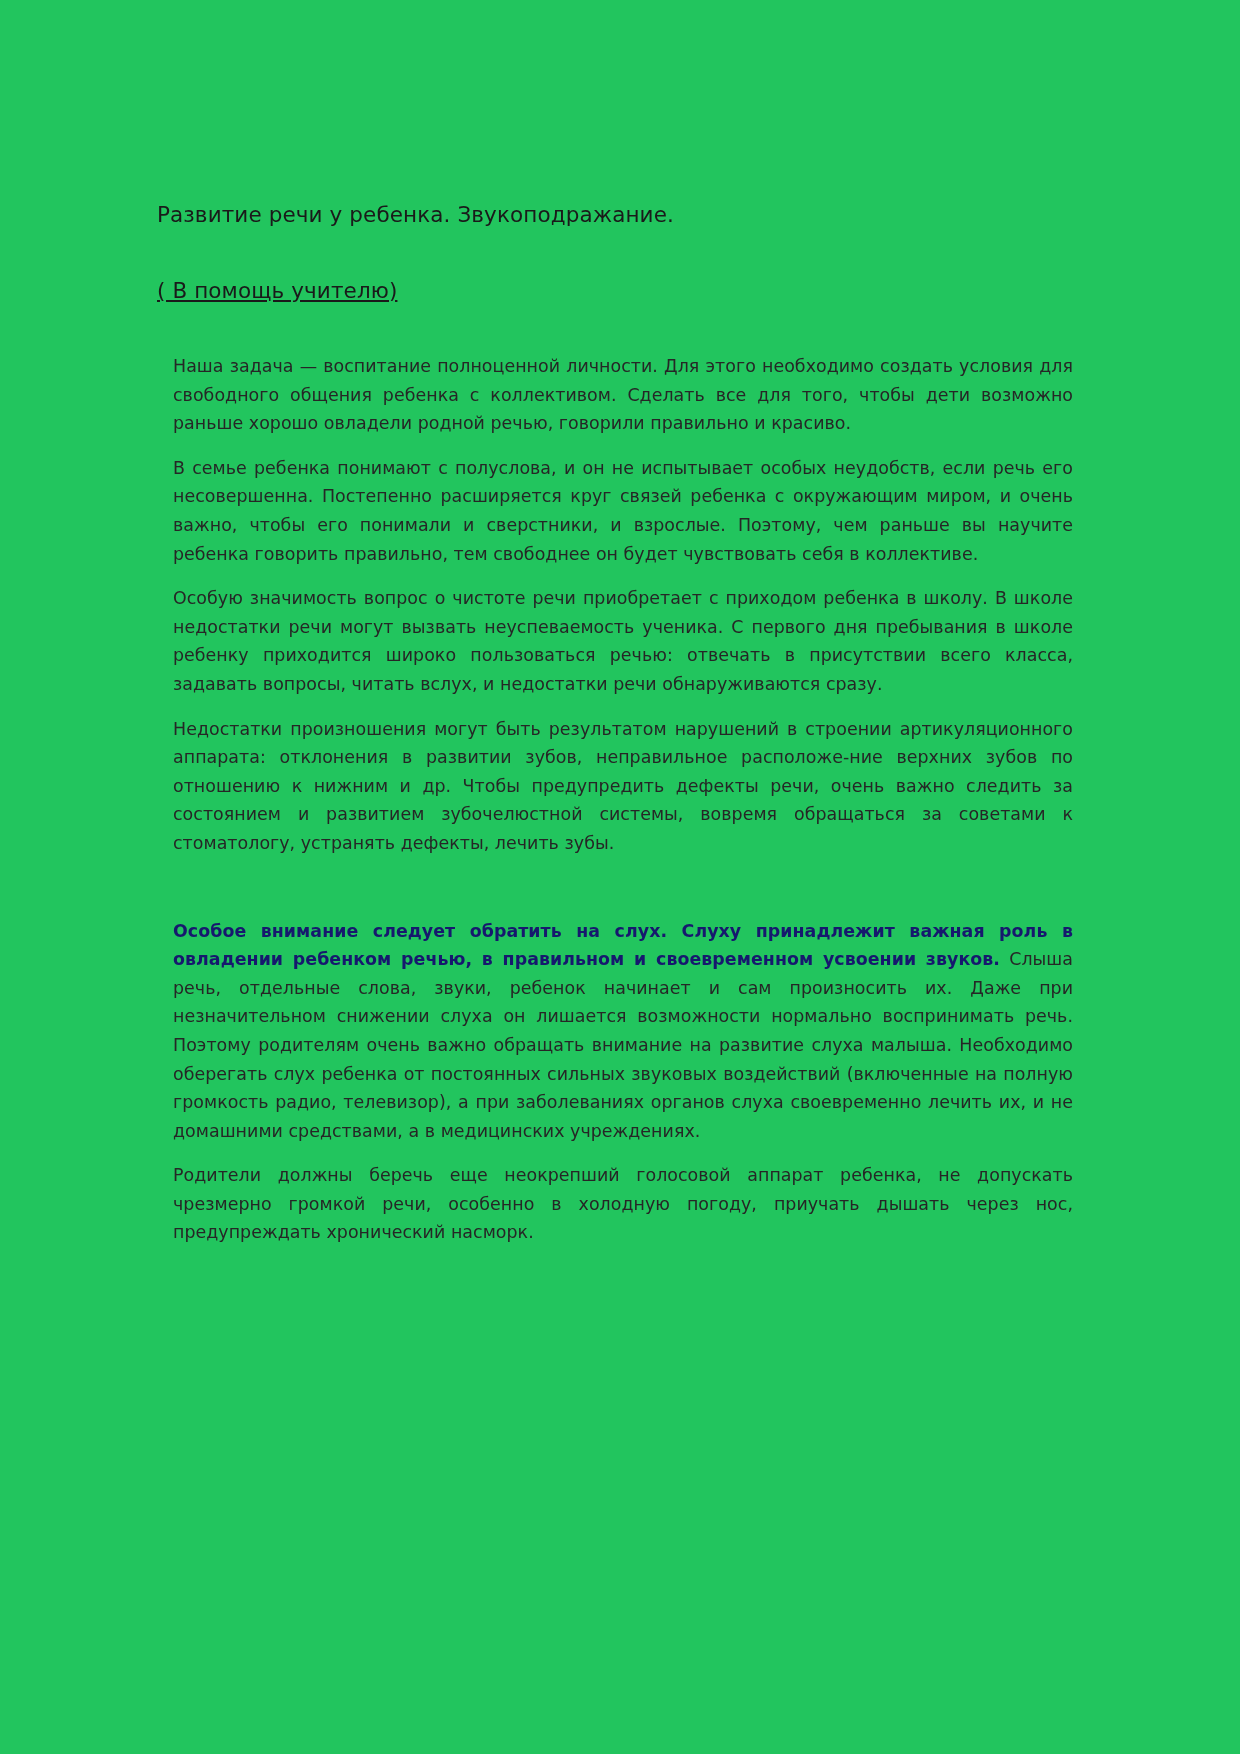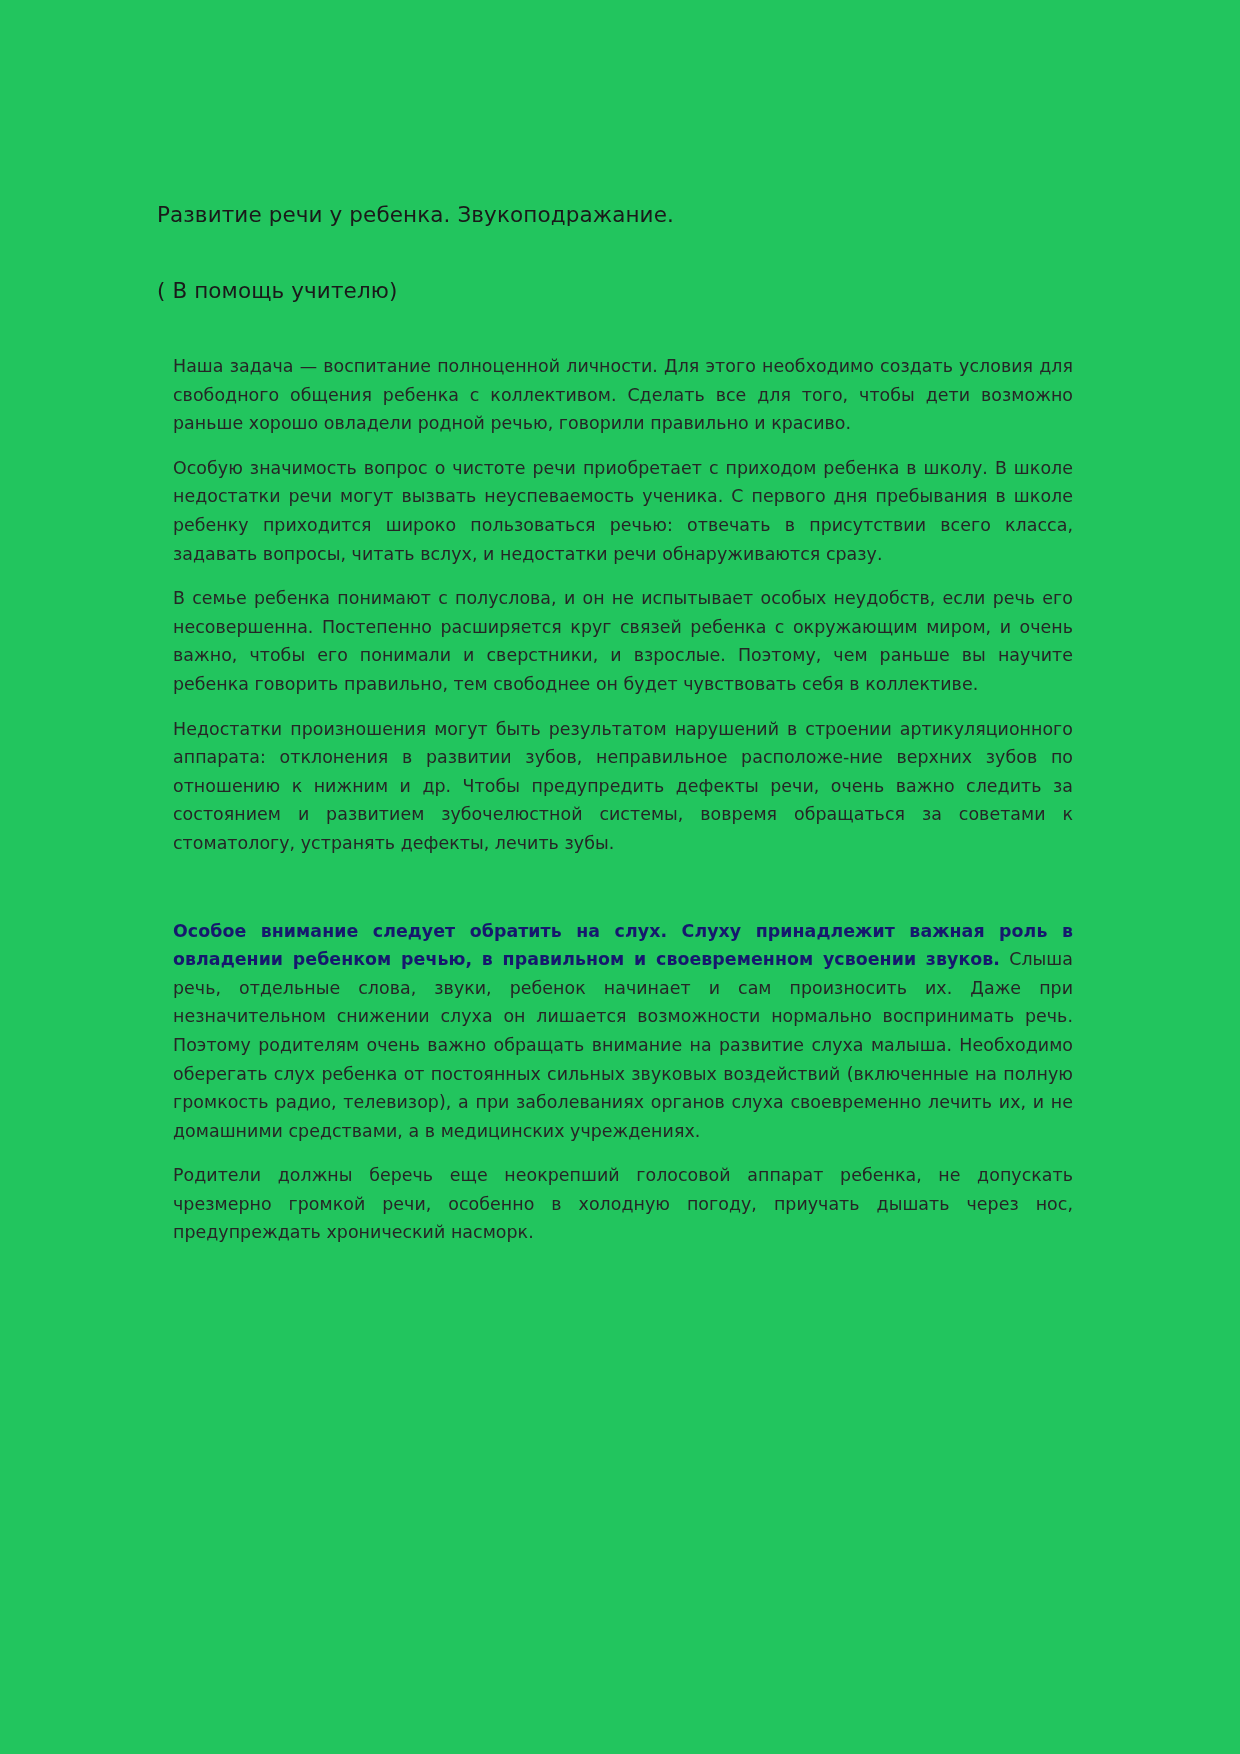--- a/index.html
+++ b/index.html
@@ -39,20 +39,21 @@
     letter-spacing: 0.1px;
   }
 
   .doc-subtitle {
     font-size: 21.5px;
     font-weight: 400;
     color: #1a1a1a;
     line-height: 1.35;
     margin: 47px 0 0 0;
     letter-spacing: 0.1px;
+    text-decoration: underline;
   }
 
   .body-block {
     margin-top: 47px;
   }
 
   p.para {
     margin: 16px;
     padding: 0;
     font-size: 17.4px;
@@ -86,23 +87,23 @@
   <div class="content">
 
     <h1 class="doc-title">Развитие речи у ребенка. Звукоподражание.</h1>
 
     <h2 class="doc-subtitle">( В помощь учителю)</h2>
 
     <div class="body-block">
 
       <p class="para nojust">Наша задача — воспитание полноценной личности. Для этого необходимо создать условия для свободного общения ребенка с коллективом. Сделать все для того, чтобы дети возможно раньше хорошо овладели родной речью, говорили правильно и красиво.</p>
 
+      <p class="para nojust">В семье ребенка понимают с полуслова, и он не испытывает особых неудобств, если речь его несовершенна. Постепенно расширяется круг связей ребенка с окружающим миром, и очень важно, чтобы его понимали и сверстники, и взрослые. Поэтому, чем раньше вы научите ребенка говорить правильно, тем свободнее он будет чувствовать себя в коллективе.</p>
+
       <p class="para nojust">Особую значимость вопрос о чистоте речи приобретает с приходом ребенка в школу. В школе недостатки речи могут вызвать неуспеваемость ученика. С первого дня пребывания в школе ребенку приходится широко пользоваться речью: отвечать в присутствии всего класса, задавать вопросы, читать вслух, и недостатки речи обнаруживаются сразу.</p>
-
-      <p class="para nojust">В семье ребенка понимают с полуслова, и он не испытывает особых неудобств, если речь его несовершенна. Постепенно расширяется круг связей ребенка с окружающим миром, и очень важно, чтобы его понимали и сверстники, и взрослые. Поэтому, чем раньше вы научите ребенка говорить правильно, тем свободнее он будет чувствовать себя в коллективе.</p>
 
 
 
 
       <p class="para nojust">Недостатки произношения могут быть результатом нарушений в строении артикуляционного аппарата: отклонения в развитии зубов, неправильное расположе-ние верхних зубов по отношению к нижним и др. Чтобы предупредить дефекты речи, очень важно следить за состоянием и развитием зубочелюстной системы, вовремя обращаться за советами к стоматологу, устранять дефекты, лечить зубы.</p>
 
       <div class="gap"></div>
 
       <p class="para nojust"><span class="bold-blue">Особое внимание следует обратить на слух. Слуху принадлежит важная роль в овладении ребенком речью, в правильном и своевременном усвоении звуков.</span><span> Слыша речь, отдельные слова, звуки, ребенок начинает и сам произносить их. Даже при незначительном снижении слуха он лишается возможности нормально воспринимать речь. Поэтому родителям очень важно обращать внимание на развитие слуха малыша. Необходимо оберегать слух ребенка от постоянных сильных звуковых воздействий (включенные на полную громкость радио, телевизор), а при заболеваниях органов слуха своевременно лечить их, и не домашними средствами, а в медицинских учреждениях.</span></p>
 

